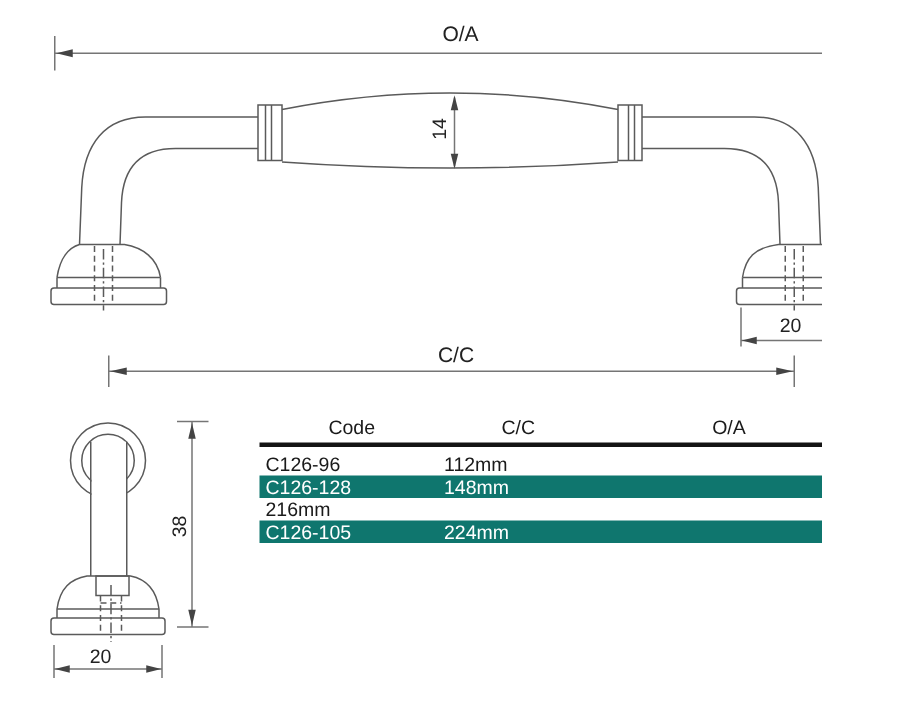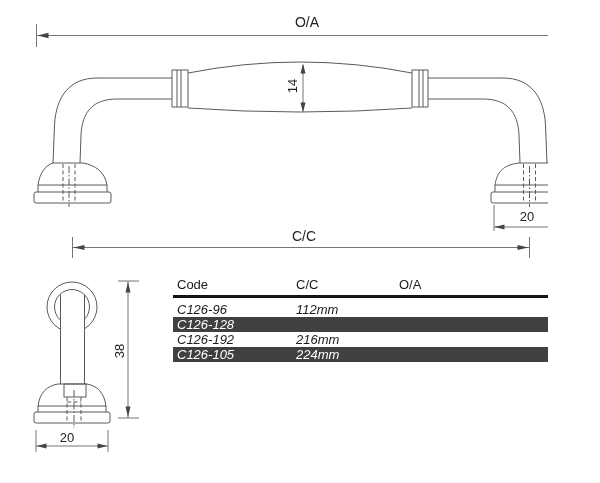--- a/index.html
+++ b/index.html
@@ -29,31 +29,30 @@
     color:#1a1a1a;
     font-size:13px;
   }
   .spec-header{
     display:grid;
     grid-template-columns:119px 103px 1fr;
     height:18px;
     line-height:16px;
     border-bottom:3px solid #141414;
   }
-  .spec-header > div{padding-left:4px;}
+  .spec-header > div{padding-left:4px;text-align:center;}
   .spec-rows{margin-top:4px;}
   .spec-row{
     display:grid;
     grid-template-columns:119px 103px 1fr;
     height:15px;
     line-height:15px;
-    font-style:italic;
   }
   .spec-row > div{padding-left:4px;}
-  .spec-row.dark{background:#404040;color:#ffffff;}
+  .spec-row.dark{background:#0f766e;color:#ffffff;}
 </style>
 </head>
 <body>
 
 <div class="canvas">
 
   <svg class="drawing" width="600" height="483" viewBox="0 0 600 483" fill="none" stroke="#5a5a5a" stroke-width="1">
 
     <g stroke="#757575">
       <line x1="36.5" y1="35.5" x2="565.5" y2="35.5"></line>
@@ -184,23 +183,23 @@
       <div>C/C</div>
       <div>O/A</div>
     </div>
     <div class="spec-rows">
       <div class="spec-row">
         <div>C126-96</div>
         <div>112mm</div>
       </div>
       <div class="spec-row dark">
         <div>C126-128</div>
+        <div>148mm</div>
       </div>
       <div class="spec-row">
-        <div>C126-192</div>
         <div>216mm</div>
       </div>
       <div class="spec-row dark">
         <div>C126-105</div>
         <div>224mm</div>
       </div>
     </div>
   </div>
 
 </div>

